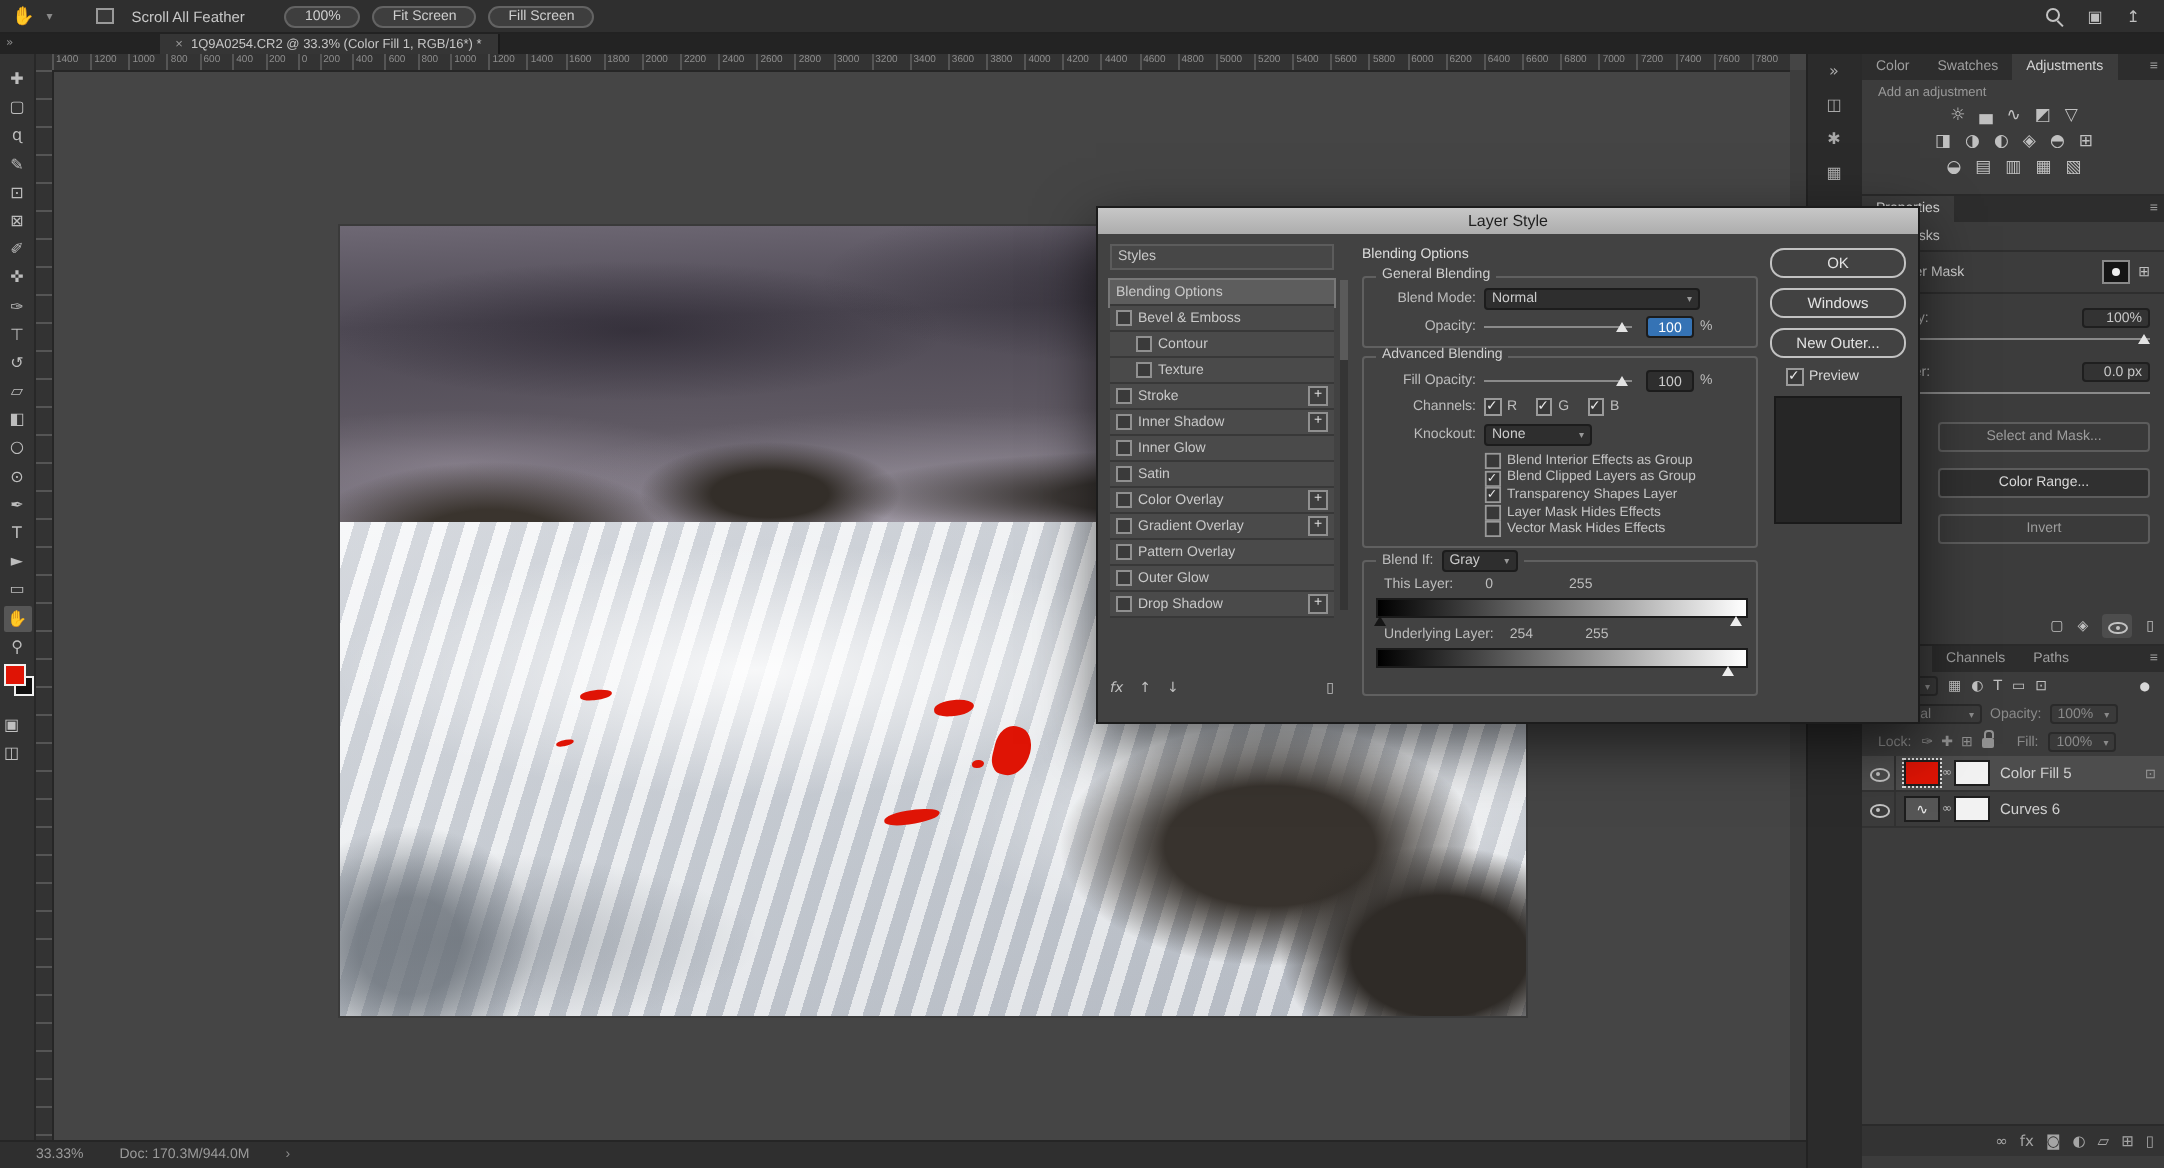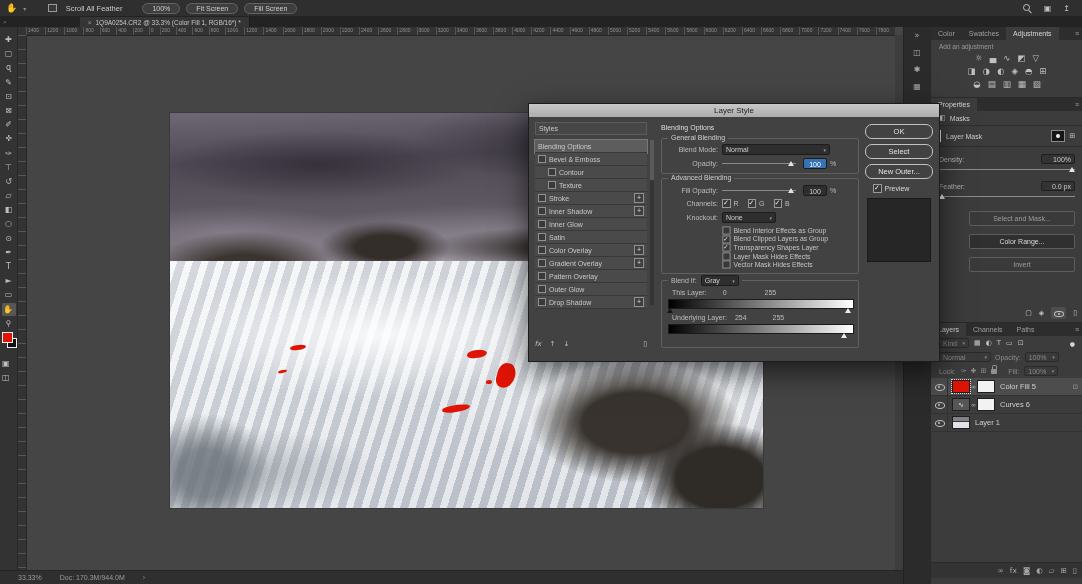--- a/index.html
+++ b/index.html
@@ -86,21 +86,21 @@
   .mini{background:linear-gradient(180deg,#847d8a 0 38%,#3a3530 38% 48%,#dfe2e6 48% 100%);}
   .chain{font-size:6px;color:#bdbdbd;margin:0 1px;font-family:"DejaVu Sans",sans-serif;}
   .maskth{width:18px;height:13px;background:#f2f2f2;border:1px solid #1e1e1e;box-sizing:border-box;}
   .lbot{position:absolute;left:0;bottom:7px;width:152px;height:16px;background:#333;border-top:1px solid #2a2a2a;
         display:flex;align-items:center;justify-content:flex-end;gap:6px;padding-right:6px;box-sizing:border-box;}
   .lbot .ico{font-size:7.5px;color:#a5a5a5;}
   .grayed{color:#8a8a8a;}
   .ddl{background:#3a3a3a;border:1px solid #2a2a2a;border-radius:2px;height:10px;display:inline-flex;align-items:center;
        justify-content:space-between;font-size:7px;color:#8a8a8a;padding:0 3px;box-sizing:border-box;}
   
-  .dialog{left:528px;top:103px;width:410px;height:257px;background:#424242;border:1px solid #1c1c1c;
+  .dialog{left:548px;top:103px;width:410px;height:257px;background:#424242;border:1px solid #1c1c1c;
           box-shadow:0 10px 28px rgba(0,0,0,.6);z-index:50;font-size:7.5px;}
   .dtitle{position:absolute;left:0;top:0;width:100%;height:13px;background:linear-gradient(#c7c7c7,#adadad);
           color:#1f1f1f;font-size:8px;text-align:center;line-height:13px;}
   .sitem{position:relative;height:12px;display:flex;align-items:center;gap:3px;border-bottom:1px solid #383838;
          padding:0 3px;font-size:7px;color:#c9c9c9;background:#4a4a4a;}
   .sitem.sel{background:#5d5d5d;outline:1px solid #787878;}
   .sitem .cb0{display:none;width:6px;height:6px;border:1px solid #909090;background:#3a3a3a;}
   .sitem.cb .cb0{display:inline-block;}
   .sitem.ind{padding-left:13px;}
   .sitem .plus{display:none;margin-left:auto;width:8px;height:8px;border:1px solid #909090;color:#ddd;
@@ -478,27 +478,20 @@
         <span class="eyecell">
             <span class="eye"></span>
           </span>
         <span class="thumb" style="background:#565656;display:flex;align-items:center;justify-content:center;">
             <span class="ico" style="font-size:7px;color:#e8e8e8;">∿</span>
           </span>
         <span class="chain">∞</span>
         <span class="maskth"></span>
         <span style="margin-left:5px;">Curves 6</span>
       </div>
-      <div class="lrow">
-        <span class="eyecell">
-            <span class="eye"></span>
-          </span>
-        <span class="thumb mini"></span>
-        <span style="margin-left:5px;">Layer 1</span>
-      </div>
 
       <div class="lbot">
 
       <span class="ico">∞</span>
           <span class="ico">fx</span>
           <span class="ico">◙</span>
           <span class="ico">◐</span>
           <span class="ico">▱</span>
           <span class="ico">⊞</span>
           <span class="ico">▯</span>
@@ -713,21 +706,21 @@
       <div class="frow" style="left:10px;top:33px;width:180px;">
         <span>Underlying Layer:</span>
         <span style="margin-left:8px;">254</span>
         <span style="margin-left:26px;">255</span>
       </div>
       <div class="gbar" style="left:6px;top:43px;width:184px;"></div>
       <span class="gmk" style="left:179px;top:52px;border-bottom:5px solid #ededed;"></span>
     </div>
 
     <div class="abs pill" style="left:336px;top:20px;width:66px;">OK</div>
-    <div class="abs pill" style="left:336px;top:40px;width:66px;">Select</div>
+    <div class="abs pill" style="left:336px;top:40px;width:66px;">Windows</div>
     <div class="abs pill" style="left:336px;top:60px;width:66px;">New Outer...</div>
     <div class="abs frow" style="left:344px;top:80px;">
       <span class="ckb on"></span>
         <span style="color:#d8d8d8;">Preview</span>
     </div>
     <div class="abs" style="left:338px;top:94px;width:62px;height:62px;background:#262626;border:1px solid #1a1a1a;"></div>
   </div>
 
 </div>
 

